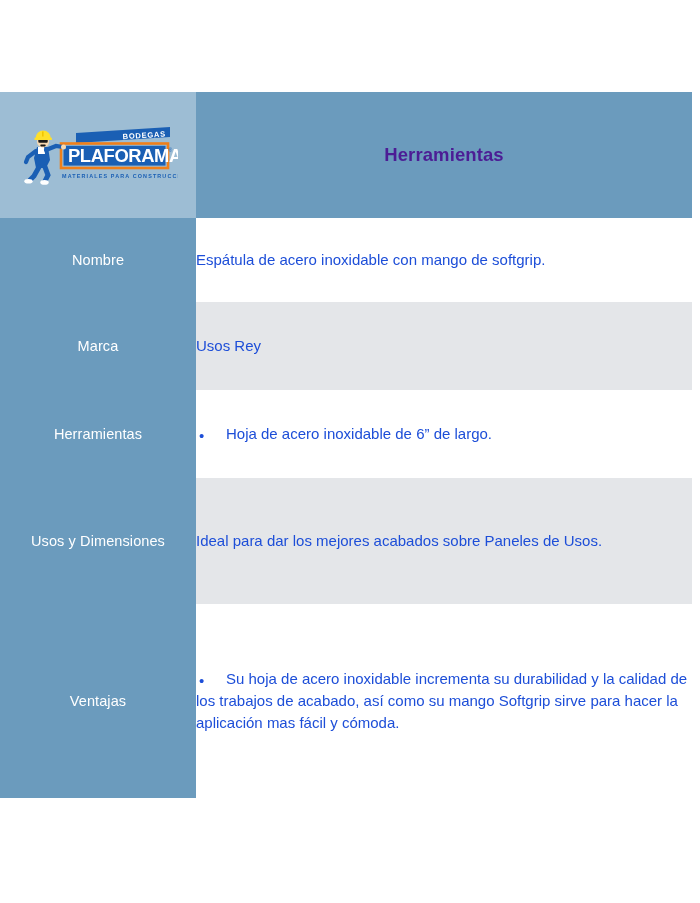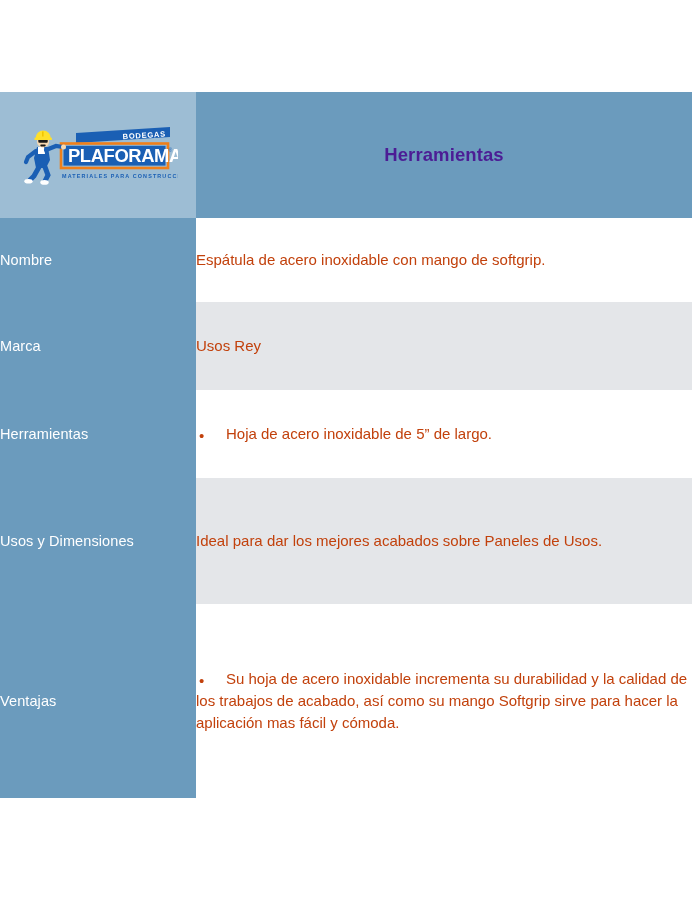--- a/index.html
+++ b/index.html
@@ -31,21 +31,21 @@
     width: 692px;
     border-collapse: collapse;
     table-layout: fixed;
   }
   .spec-table td {
     padding: 0;
     vertical-align: middle;
     border: 0;
   }
 
-  .col-label { width: 196px; }
+  .col-label { width: 196px; text-align: center; }
   .col-value { width: 496px; }
 
   
   .logo-cell {
     background: #9dbdd4;
     height: 126px;
     text-align: center;
     vertical-align: middle;
   }
   .header-cell {
@@ -68,21 +68,21 @@
     color: #ffffff;
     font-size: 14.5px;
     font-weight: 400;
     padding-left: 18px;
     letter-spacing: 0.1px;
   }
 
   
   .value-cell {
     background: #ffffff;
-    color: #c2410c;
+    color: #1d4ed8;
     font-size: 15px;
     line-height: 1.45;
     padding: 0 6px 0 13px;
   }
   .value-cell.shaded { background: #e4e6e9; }
 
   .row-nombre   td { height: 84px; }
   .row-marca    td { height: 88px; margin-left: 8px; }
   .row-dim      td { height: 88px; }
   .row-usos     td { height: 126px; }
@@ -192,21 +192,21 @@
         <td class="col-value value-cell shaded">
           <span class="plain-text">Usos Rey</span>
         </td>
       </tr>
 
       <tr class="row-dim">
         <td class="col-label label-cell">Herramientas</td>
         <td class="col-value value-cell">
           <span class="bullet-line single">
             <span class="bullet-dot">•</span>
-            <span>Hoja de acero inoxidable de 5” de largo.</span>
+            <span>Hoja de acero inoxidable de 6” de largo.</span>
           </span>
         </td>
       </tr>
 
       <tr class="row-usos">
         <td class="col-label label-cell">Usos y Dimensiones</td>
         <td class="col-value value-cell shaded">
           <span class="just-text">Ideal para dar los mejores acabados sobre Paneles de Usos.</span>
         </td>
       </tr>

